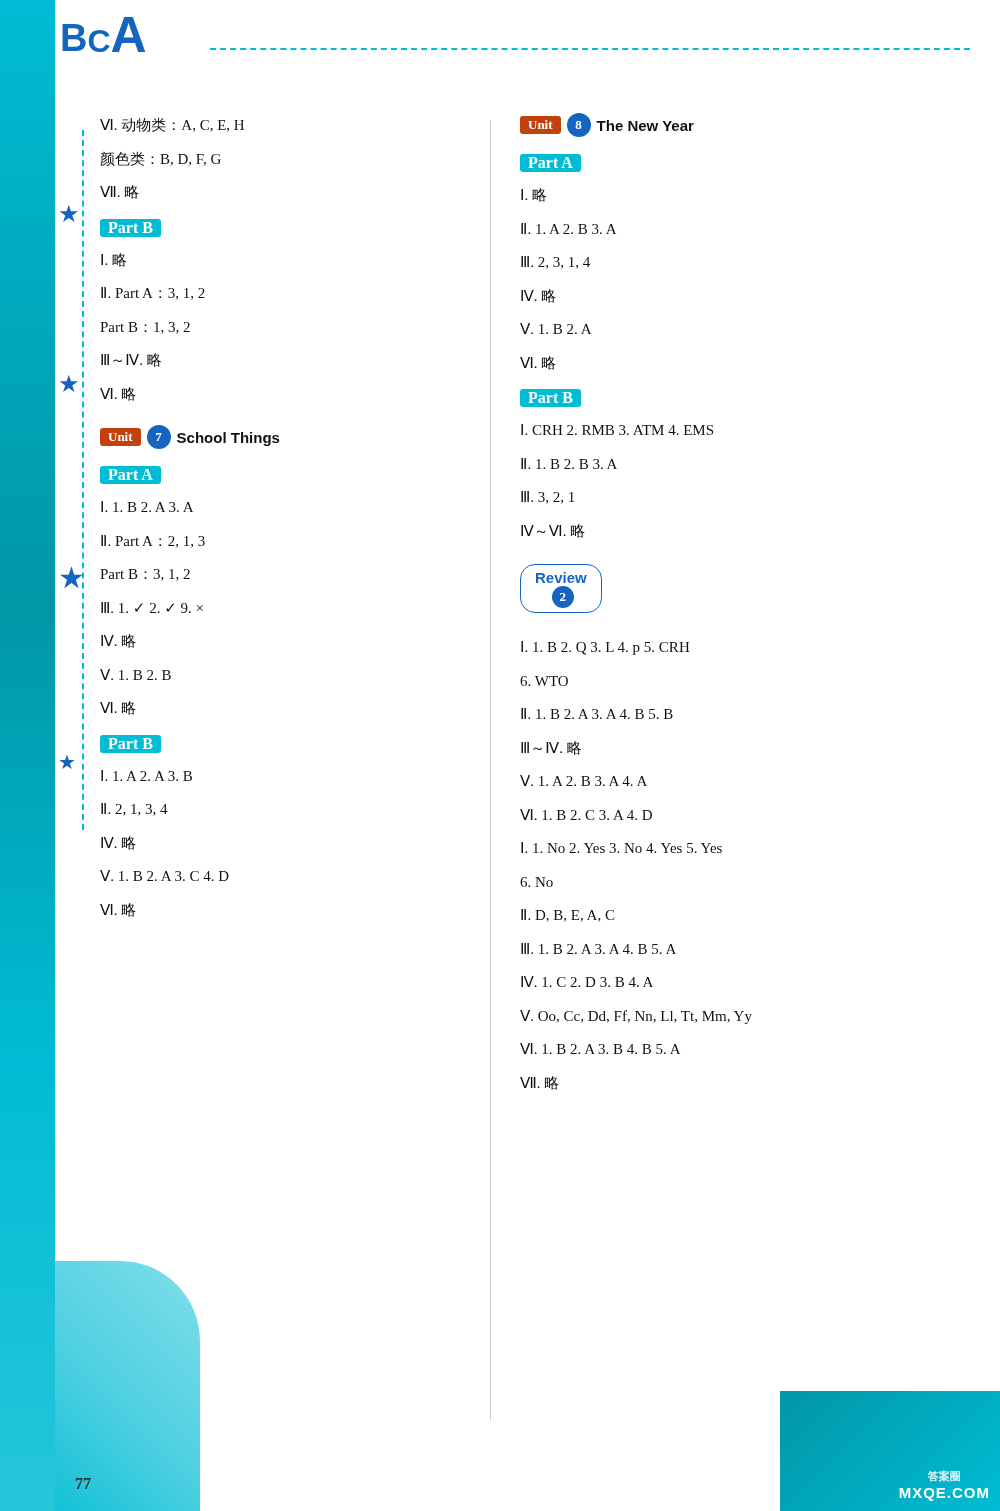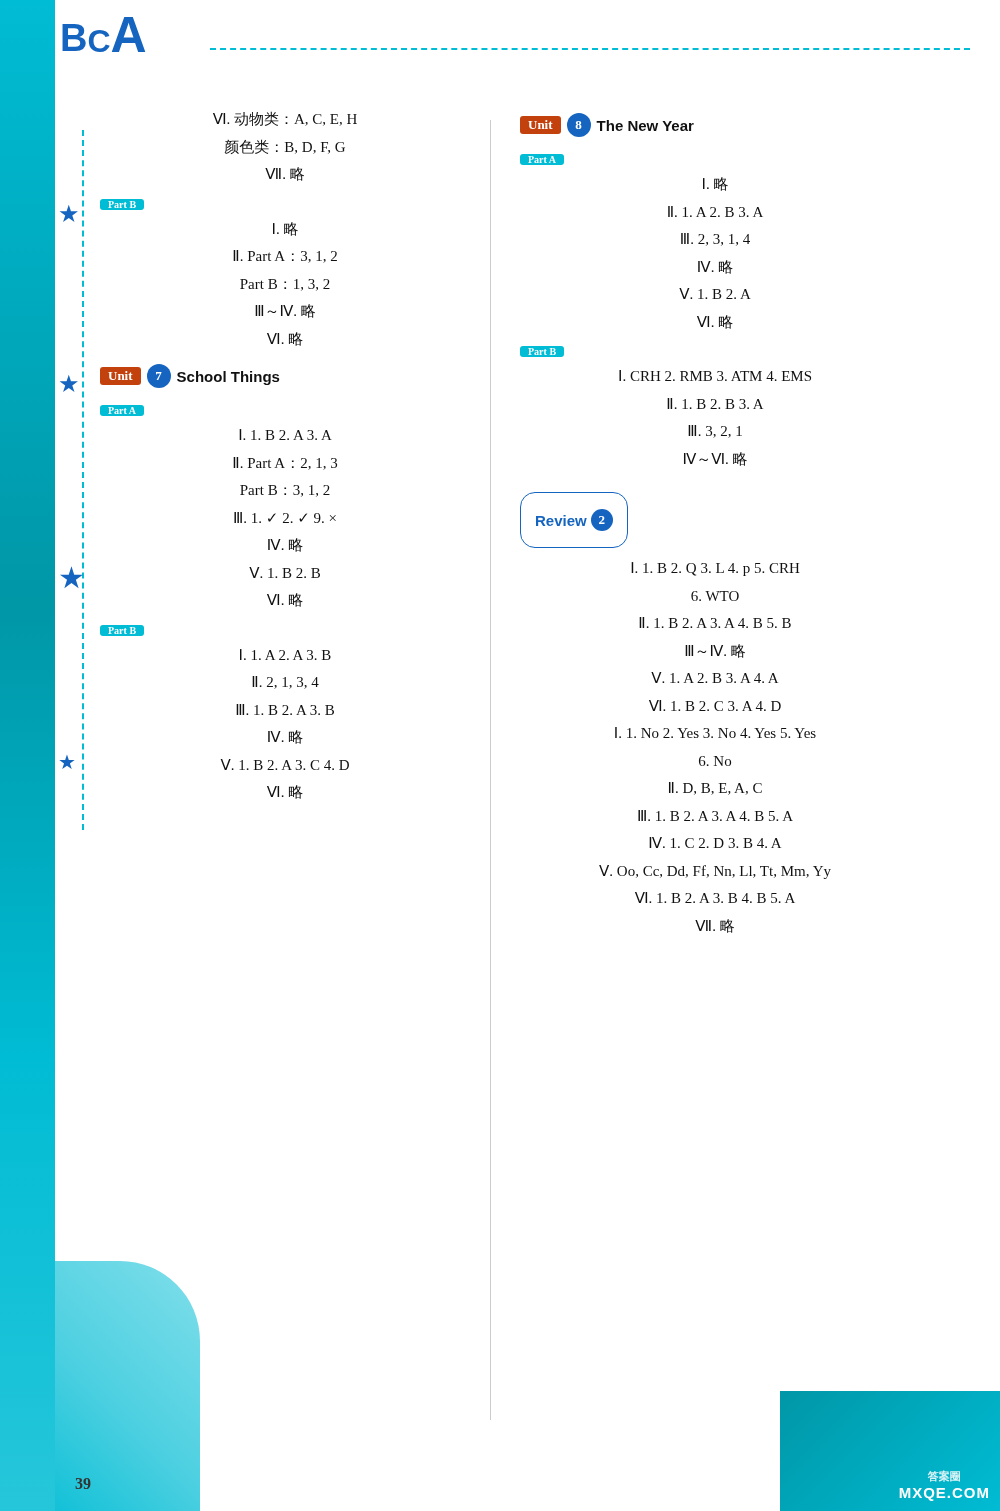--- a/index.html
+++ b/index.html
@@ -121,21 +121,21 @@
     }
     .right-col {
       width: 420px;
       padding-left: 30px;
     }
 
     .section-line {
       margin: 6px 0 4px 0;
     }
 
-    p { margin: 2px 0; line-height: 1.7; text-align: center; }
+    p { margin: 8px 0; line-height: 1.7; }
 
     .unit-header {
       display: inline-flex;
       align-items: center;
       gap: 6px;
       margin: 8px 0 6px 0;
     }
     .unit-label {
       background: #c2410c;
       color: #fff;
@@ -159,34 +159,35 @@
       font-size: 15px;
       font-weight: bold;
       color: #111;
       font-family: Arial, sans-serif;
     }
 
     .part-label {
       display: inline-block;
       background: #00bcd4;
       color: #fff;
-      font-size: 10px;
+      font-size: 16px;
       font-weight: bold;
       padding: 0px 8px;
       border-radius: 3px;
       margin: 5px 0 3px 0;
     }
 
     .review-header {
       display: inline-flex;
       align-items: center;
       border: 1.5px solid #1565c0;
       border-radius: 15px;
-      padding: 16px 14px;
-      margin: 8px 0 6px 0;
+      padding: 4px 14px;
+      margin: 8px 0 14px 0;
+      flex-direction: column;
     }
     .review-text {
       font-size: 15px;
       font-weight: bold;
       color: #1565c0;
       font-family: Arial, sans-serif;
     }
     .review-num {
       display: inline-flex;
       align-items: center;
@@ -274,21 +275,20 @@
     <p>Ⅴ. 1. B  2. B</p>
     <p>Ⅵ. 略</p>
 
     
     <div class="section-line">
       <span class="part-label">Part B</span>
     </div>
 
     <p>Ⅰ. 1. A  2. A  3. B</p>
     <p>Ⅱ. 2, 1, 3, 4</p>
-    <p>Ⅲ. 1. B  2. A  3. B</p>
     <p>Ⅳ. 略</p>
     <p>Ⅴ. 1. B  2. A  3. C  4. D</p>
     <p>Ⅵ. 略</p>
   </div>
 
   <div class="right-col">
 
     
     <div class="unit-header" style="margin-bottom: 6px;">
       <span class="unit-label">Unit</span>
@@ -339,18 +339,18 @@
     <p>   6. No</p>
     <p>Ⅱ. D, B, E, A, C</p>
     <p>Ⅲ. 1. B  2. A  3. A  4. B  5. A</p>
     <p>Ⅳ. 1. C  2. D  3. B  4. A</p>
     <p>Ⅴ. Oo, Cc, Dd, Ff, Nn, Ll, Tt, Mm, Yy</p>
     <p>Ⅵ. 1. B  2. A  3. B  4. B  5. A</p>
     <p>Ⅶ. 略</p>
   </div>
 </div>
 
-<div class="page-num">39</div>
+<div class="page-num">77</div>
 
 <div style="position:absolute; bottom:10px; right:10px; z-index:20; text-align:center;margin-top:22px;">
   <span style="display:block; font-size:11px; color:rgba(255,255,255,0.85); font-family:Arial; font-weight:bold;">答案圈</span>
   <span style="display:block; font-size:15px; color:#fff; font-family:Arial; font-weight:bold; letter-spacing:1px;">MXQE.COM</span>
 </div>
 
 </body></html>

